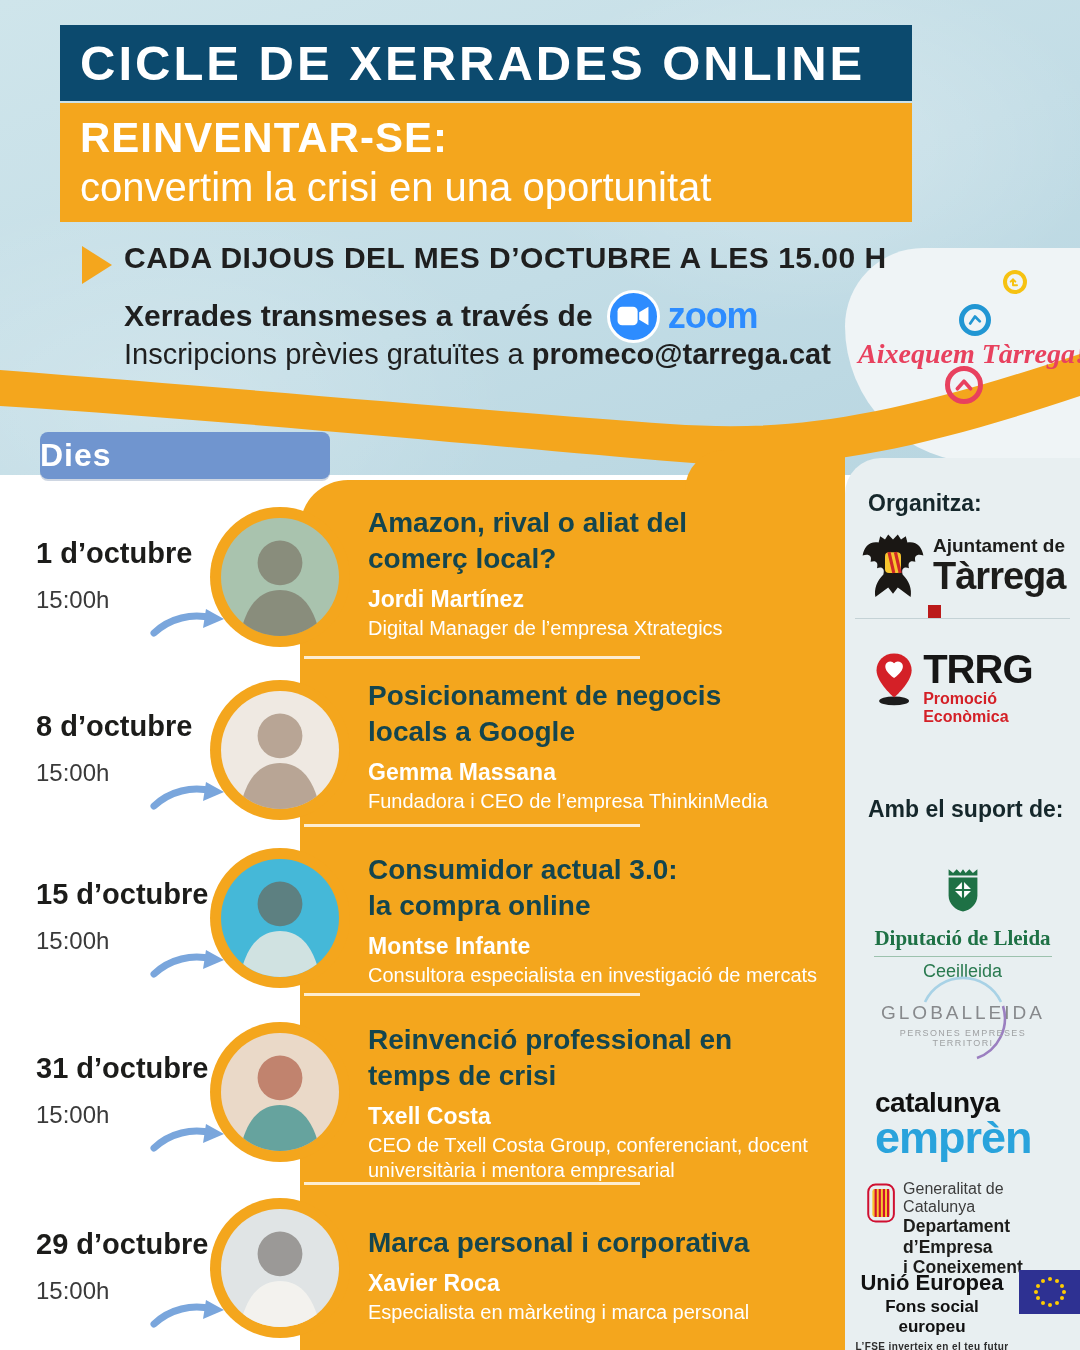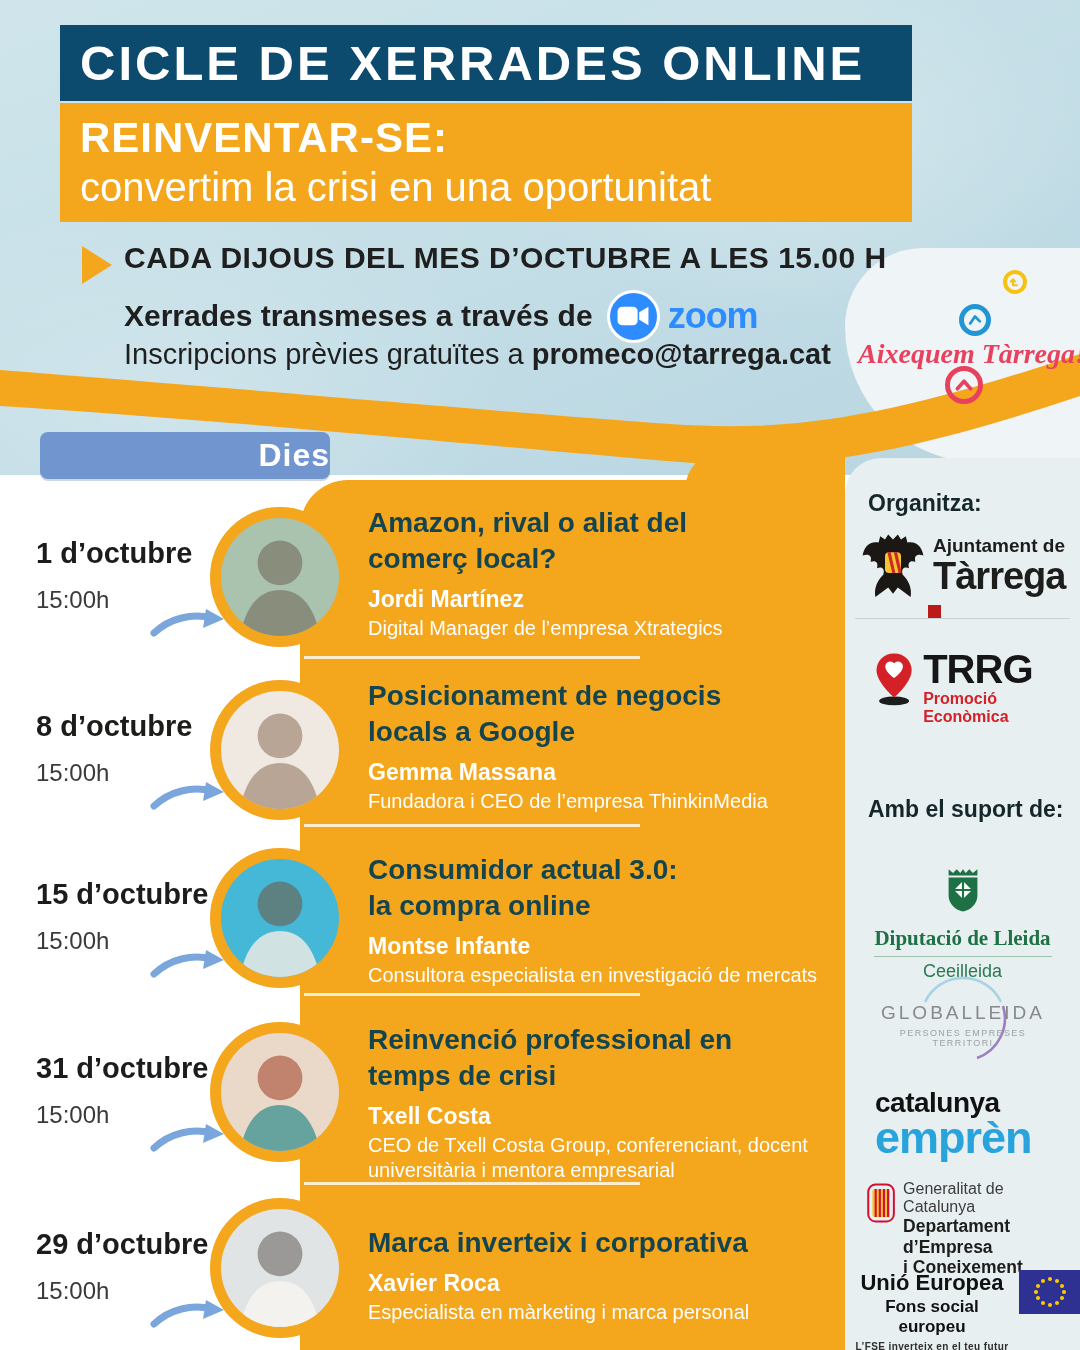--- a/index.html
+++ b/index.html
@@ -48,21 +48,21 @@
   .badge-circle{position:absolute;border-radius:50%;background:transparent;}
   .bc-yellow{left:1003px;top:270px;width:24px;height:24px;border:4px solid #f6c212;}
   .bc-blue{left:959px;top:304px;width:32px;height:32px;border:5px solid #2196d3;}
   .bc-red{left:945px;top:366px;width:38px;height:38px;border:5px solid #e8415e;}
   .badge-circle svg{position:absolute;left:0;top:0;width:100%;height:100%;}
   .badge-text{position:absolute;left:858px;top:338px;width:215px;color:#e8415e;
     font-family:"Liberation Serif", serif;font-style:italic;font-weight:700;font-size:28px;white-space:nowrap;}
 
   
   .dies{position:absolute;left:40px;top:432px;width:290px;height:47px;background:#7095cf;border-radius:8px;
-    display:flex;align-items:center;justify-content:flex-end;box-shadow:0 2px 0 rgba(60,90,140,.25);}
+    display:flex;align-items:center;justify-content:flex-start;box-shadow:0 2px 0 rgba(60,90,140,.25);}
   .dies span{color:#fff;font-size:32px;font-weight:700;letter-spacing:1px;}
 
   
   .panel{position:absolute;left:300px;top:480px;width:545px;height:870px;background:#f4a61d;border-radius:48px 0 0 0;}
   .panel::before{content:"";position:absolute;top:-30px;right:0;width:160px;height:40px;background:#f4a61d;border-radius:40px 0 0 0;}
   .bump{position:absolute;left:-90px;width:140px;height:140px;border-radius:50%;background:#f4a61d;}
   .avatar{position:absolute;left:-79px;width:118px;height:118px;border-radius:50%;overflow:hidden;}
   .avatar svg{position:absolute;left:0;top:0;width:100%;height:100%;}
   .b0{top:27px}.b1{top:200px}.b2{top:368px}.b3{top:542px}.b4{top:718px}
   .a0{top:38px}.a1{top:211px}.a2{top:379px}.a3{top:553px}.a4{top:729px}
@@ -229,21 +229,21 @@
       <div class="row-speaker">Montse Infante</div>
       <div class="row-role">Consultora especialista en investigació de mercats</div>
     </div>
     <div class="rowtext t3">
       <div class="row-title">Reinvenció professional en
 temps de crisi</div>
       <div class="row-speaker">Txell Costa</div>
       <div class="row-role">CEO de Txell Costa Group, conferenciant, docent universitària i mentora empresarial</div>
     </div>
     <div class="rowtext t4">
-      <div class="row-title">Marca inverteix i corporativa</div>
+      <div class="row-title">Marca personal i corporativa</div>
       <div class="row-speaker">Xavier Roca</div>
       <div class="row-role">Especialista en màrketing i marca personal</div>
     </div>
 
     <div class="divider dv0"></div>
     <div class="divider dv1"></div>
     <div class="divider dv2"></div>
     <div class="divider dv3"></div>
   </div>
 

